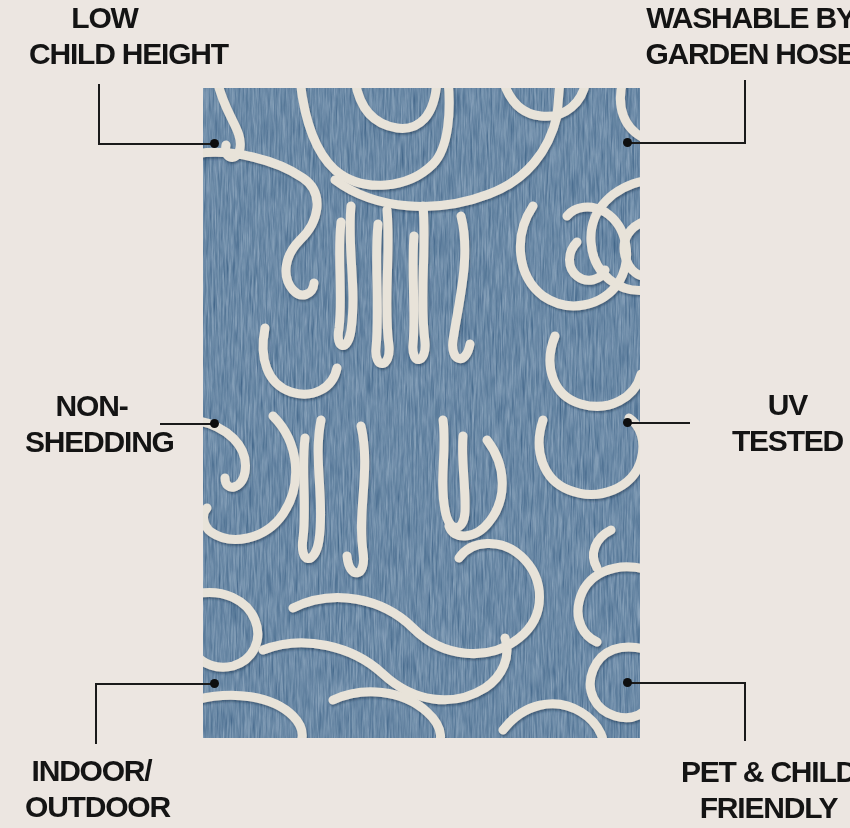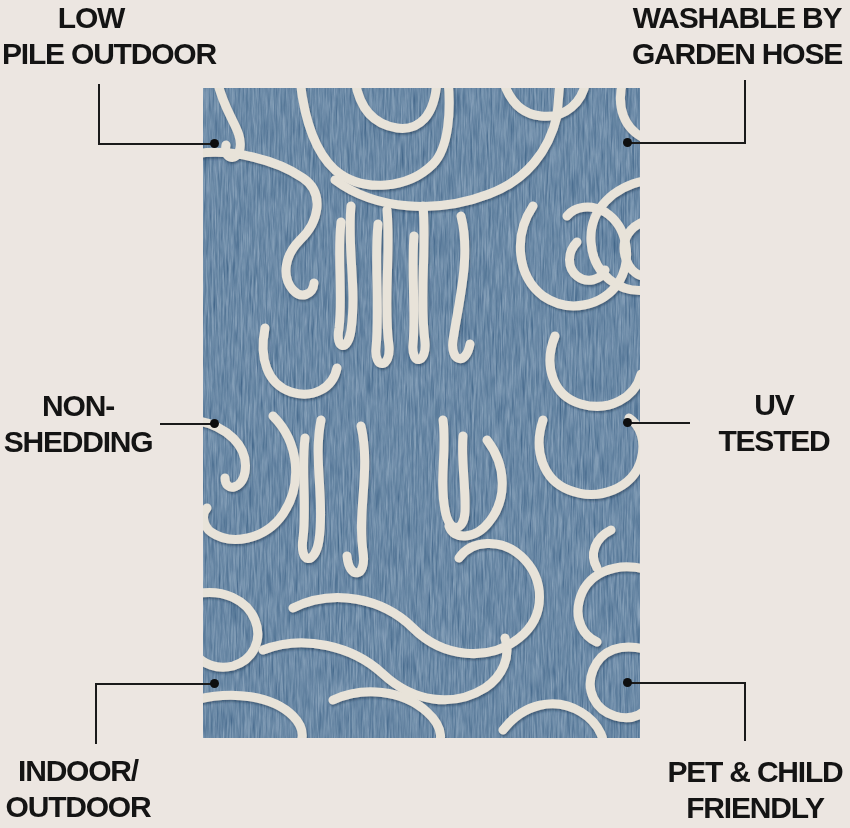--- a/index.html
+++ b/index.html
@@ -9,21 +9,21 @@
     font-family:"Liberation Sans",sans-serif;
   }
   #stage{position:relative;width:850px;height:828px;background:#ECE6E1;overflow:hidden;}
 
   
   .label{
     position:absolute;text-align:center;
     font-weight:700;font-size:30px;line-height:36px;letter-spacing:-1.2px;
     color:#141414;white-space:nowrap;
   }
-  .label .ln{display:block;}
+  .label .ln{display:block;margin-left:27px;}
   .lbl-tl{left:2px;top:0;width:178px;}
   .lbl-tr{left:607px;top:0;width:260px;}
   .lbl-ml{left:-2px;top:388px;width:160px;}
   .lbl-mr{left:654px;top:387px;width:240px;}
   .lbl-bl{left:-2px;top:753px;width:160px;}
   .lbl-br{left:630px;top:754px;width:250px;}
 
   
   .seg{position:absolute;background:#1a1a1a;}
   .dot{position:absolute;width:9px;height:9px;border-radius:50%;background:#0e0e0e;}
@@ -112,21 +112,21 @@
   <div class="seg" style="left:95px;top:684px;width:2px;height:60px;"></div>
   <div class="seg" style="left:95px;top:683px;width:122px;height:2px;"></div>
   <div class="dot" style="left:210px;top:679px;"></div>
 
   <div class="seg" style="left:744px;top:683px;width:2px;height:58px;"></div>
   <div class="seg" style="left:628px;top:682px;width:118px;height:2px;"></div>
   <div class="dot" style="left:623px;top:678px;"></div>
 
   <div class="label lbl-tl">
     <span class="ln">LOW</span>
-    <span class="ln">PILE OUTDOOR</span>
+    <span class="ln">CHILD HEIGHT</span>
   </div>
 
   <div class="label lbl-tr">
     <span class="ln">WASHABLE BY</span>
     <span class="ln">GARDEN HOSE</span>
   </div>
 
   <div class="label lbl-ml">
     <span class="ln">NON-</span>
     <span class="ln">SHEDDING</span>

